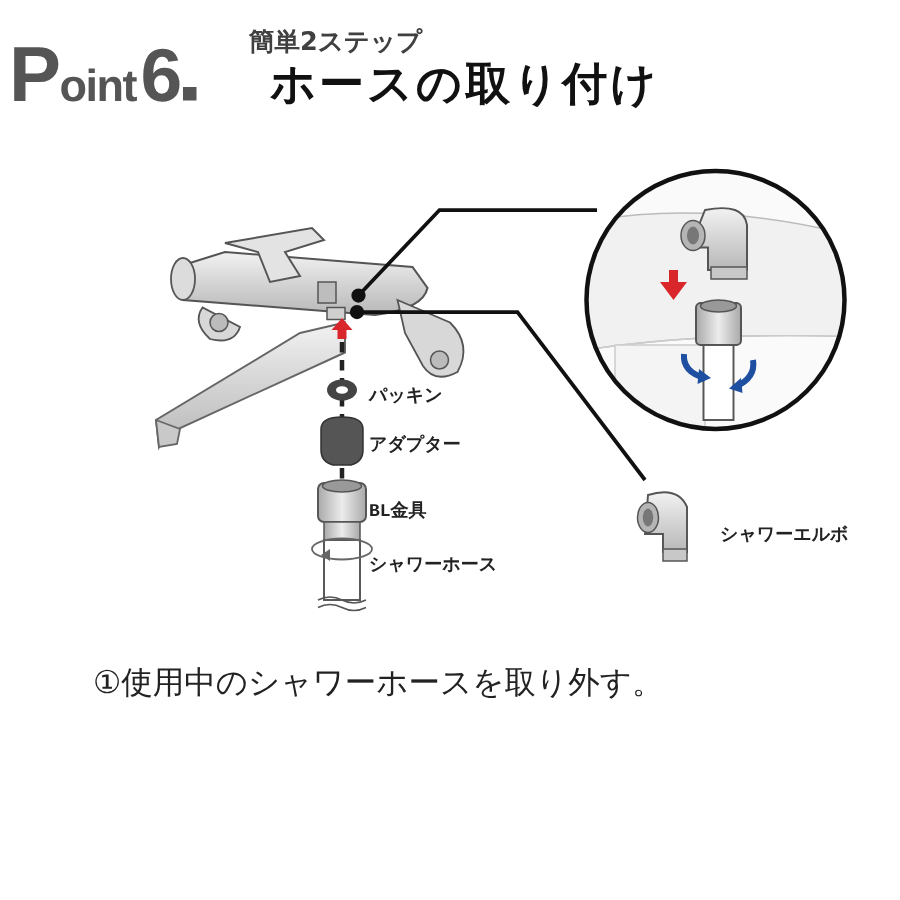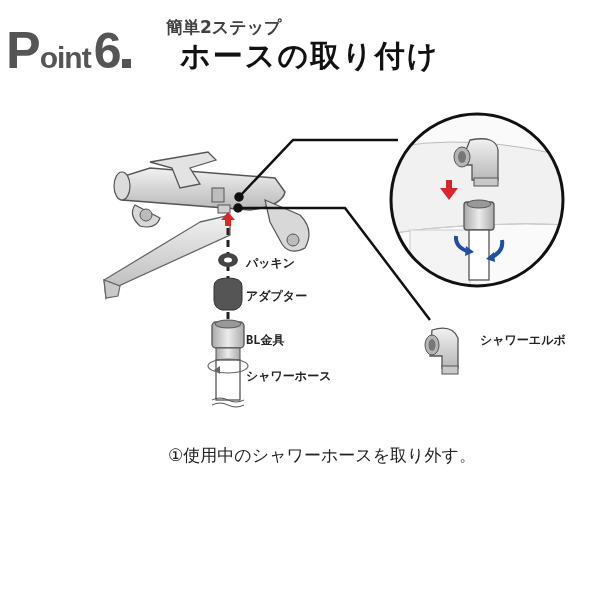--- a/index.html
+++ b/index.html
@@ -10,21 +10,21 @@
                 font-weight: bold; color: #555; letter-spacing: -1px; }
   .point-word .P { font-size: 52px; }
   .point-word .oint { font-size: 30px; }
   .point-word .num { font-size: 50px; margin-left: 3px; }
   .point-word .dot { display: inline-block; width: 9px; height: 9px; background: #555; margin-left: 2px; }
   .subtitle { position: absolute; left: 166px; top: 16px; font-size: 17px; font-weight: bold; color: #404040; }
   .title { position: absolute; left: 180px; top: 36px; font-size: 30px; font-weight: bold; color: #111; letter-spacing: 2px; }
   .illus { position: absolute; left: 0; top: 100px; width: 586px; height: 330px; }
   .label { position: absolute; font-size: 12px; font-weight: bold; color: #222; white-space: nowrap; }
   .steps { position: absolute; left: 62px; top: 440px; width: 520px; }
-  .step { font-size: 17px; line-height: 30px; color: #222; margin-bottom: 14px; text-align: center; }
+  .step { font-size: 21px; line-height: 30px; color: #222; margin-bottom: 14px; }
   .step .cont { display: block; padding-left: 24px; }
 </style>
 </head>
 <body>
 
 <div class="header">
   <div class="point-word">
     <span class="P">P</span><span class="oint">oint</span><span class="num">6</span><span class="dot"></span>
   </div>
   <div class="subtitle">簡単2ステップ</div>
@@ -137,20 +137,20 @@
       <ellipse cx="432" cy="345" rx="7" ry="10" fill="#b5b5b5" stroke="#555"></ellipse>
       <ellipse cx="432" cy="345" rx="3.5" ry="6" fill="#777"></ellipse>
       <rect x="442" y="366" width="16" height="8" fill="#c8c8c8" stroke="#555"></rect>
     </g>
   </svg>
 
   <div class="label" style="left:246px; top:155px;">パッキン</div>
   <div class="label" style="left:246px; top:188px;">アダプター</div>
   <div class="label" style="left:246px; top:232px;font-family:Liberation Mono, monospace;">BL金具</div>
   <div class="label" style="left:246px; top:268px;">シャワーホース</div>
-  <div class="label" style="left:480px; top:232px;">シャワーエルボ</div>
+  <div class="label" style="left:480px; top:248px;">シャワーエルボ</div>
 </div>
 
 <div class="steps">
   <div class="step">
     <span>①</span><span>使用中のシャワーホースを取り外す。</span>
   </div>
 </div>
 
 </body></html>

